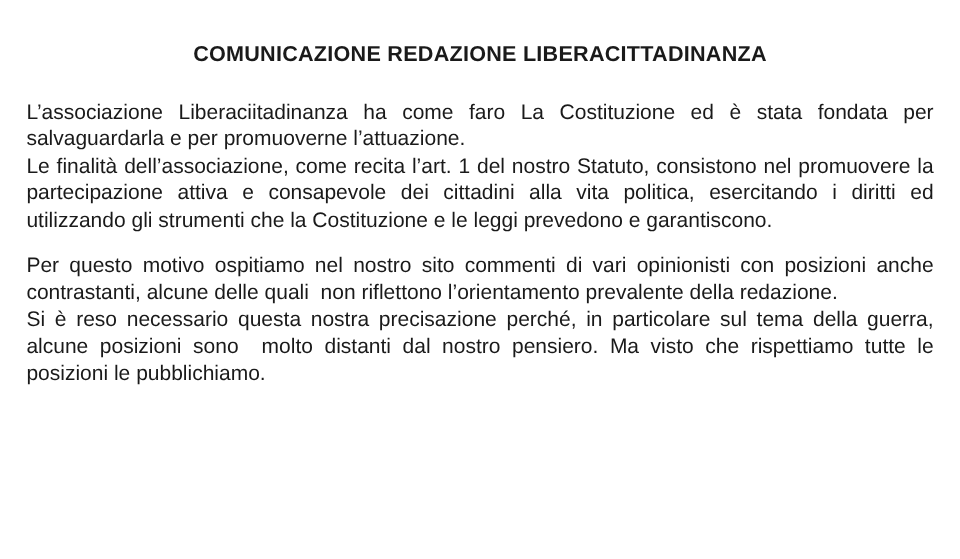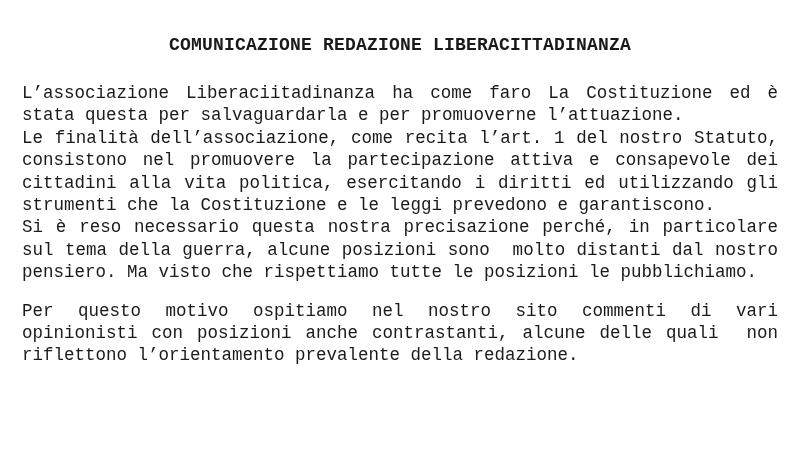--- a/index.html
+++ b/index.html
@@ -6,21 +6,21 @@
     margin: 0;
     padding: 0;
     background: #ffffff;
   }
   .page {
     position: relative;
     width: 800px;
     height: 466px;
     background: #ffffff;
     overflow: hidden;
-    font-family: Liberation Mono, monospace;
+    font-family: Liberation Sans, sans-serif;
     color: #1a1a1a;
     box-sizing: border-box;
     padding: 34px 22px 0 22px;
   }
   .doc-title {
     margin: 0;
     text-align: center;
     font-size: 18px;
     line-height: 22px;
     font-weight: bold;
@@ -41,18 +41,18 @@
     margin-top: 16px;
   }
 </style>
 </head>
 <body>
 
 <div class="page">
   <h1 class="doc-title">COMUNICAZIONE REDAZIONE LIBERACITTADINANZA</h1>
 
   <div class="content">
-    <p class="para">L’associazione Liberaciitadinanza ha come faro La Costituzione ed è stata questa per salvaguardarla e per promuoverne l’attuazione.</p>
+    <p class="para">L’associazione Liberaciitadinanza ha come faro La Costituzione ed è stata fondata per salvaguardarla e per promuoverne l’attuazione.</p>
     <p class="para">Le finalità dell’associazione, come recita l’art. 1 del nostro Statuto, consistono nel promuovere la partecipazione attiva e consapevole dei cittadini alla vita politica, esercitando i diritti ed utilizzando gli strumenti che la Costituzione e le leggi prevedono e garantiscono.</p>
+    <p class="para gap">Per questo motivo ospitiamo nel nostro sito commenti di vari opinionisti con posizioni anche contrastanti, alcune delle quali&nbsp; non riflettono l’orientamento prevalente della redazione.</p>
     <p class="para">Si è reso necessario questa nostra precisazione perché, in particolare sul tema della guerra, alcune posizioni sono&nbsp; molto distanti dal nostro pensiero. Ma visto che rispettiamo tutte le posizioni le pubblichiamo.</p>
-    <p class="para gap">Per questo motivo ospitiamo nel nostro sito commenti di vari opinionisti con posizioni anche contrastanti, alcune delle quali&nbsp; non riflettono l’orientamento prevalente della redazione.</p>
   </div>
 </div>
 
 </body></html>

